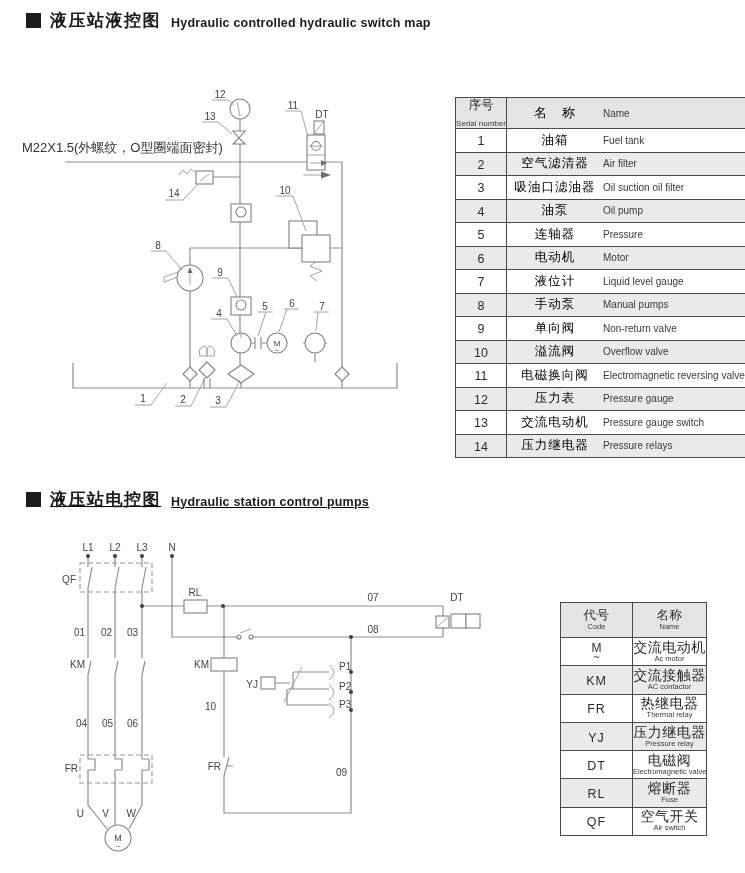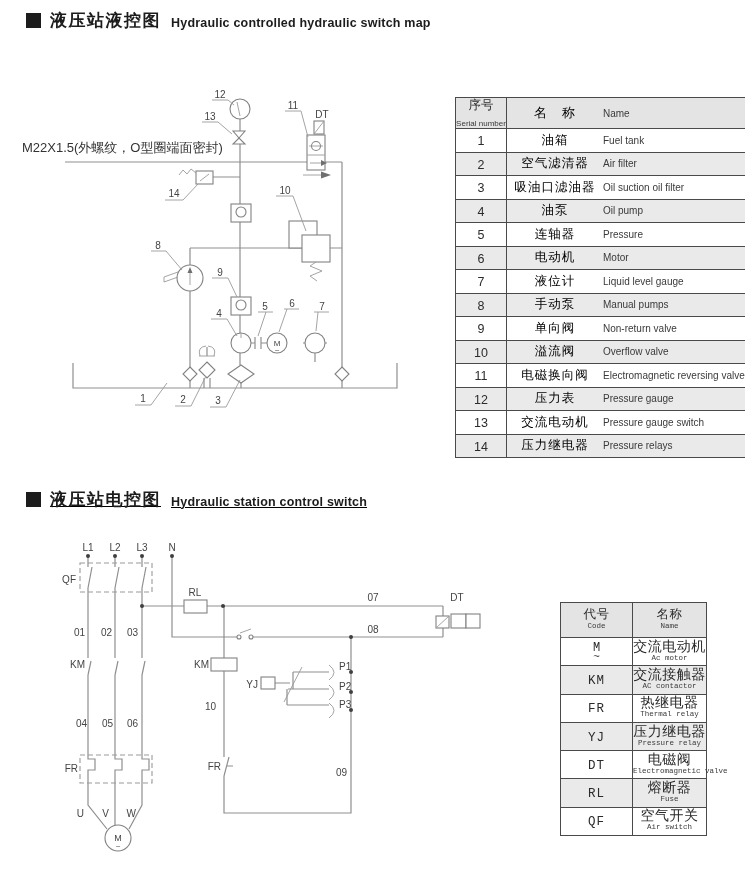--- a/index.html
+++ b/index.html
@@ -22,21 +22,21 @@
   #parts-table tr{height:23.5px;}
   #parts-table tr.h{height:26px;}
   .no-txt{font-size:12.5px;color:#2b2b2b;}
   .name-cell{display:flex;align-items:center;height:100%;}
   .name-zh{width:96px;text-align:center;font-size:12.5px;color:#000000;letter-spacing:1px;flex:0 0 auto;}
   .name-en{font-size:10px;color:#3a3a3a;text-align:left;white-space:nowrap;}
   .hdr-no-zh{font-size:12.5px;color:#2b2b2b;text-align:center;line-height:11px;margin-top:2px;}
   .hdr-no-en{font-size:8px;color:#3a3a3a;text-align:center;line-height:9px;margin-top:8px;}
 
   
-  #code-table{left:560px;top:602px;width:147px;font-family:Liberation Mono, monospace;}
+  #code-table{left:560px;top:602px;width:147px;}
   #code-table .c-code{width:71px;text-align:center;vertical-align:middle;}
   #code-table tr{height:28.3px;}
   #code-table tr.h{height:35px;}
   .code-txt{font-size:12.5px;color:#2b2b2b;letter-spacing:1px;}
   .code-m{display:block;font-size:12px;color:#2b2b2b;line-height:10px;}
   .code-wave{display:block;font-size:11px;color:#2b2b2b;line-height:8px;}
   .c2{text-align:center;vertical-align:middle;}
   .c2-zh{display:block;font-size:14px;color:#2b2b2b;line-height:13px;letter-spacing:0.5px;}
   .c2-en{display:block;font-size:7.5px;color:#3a3a3a;line-height:9px;white-space:nowrap;}
 
@@ -314,21 +314,21 @@
               <span class="name-en">Pressure relays</span>
             </div>
           </td>
         </tr>
   </tbody>
     </table>
 
   <div class="section-title" style="top:488px;text-decoration:underline;">
     <div class="title-square"></div>
     <div class="title-zh">液压站电控图</div>
-    <div class="title-en">Hydraulic station control switch</div>
+    <div class="title-en">Hydraulic station control pumps</div>
   </div>
 
   <svg style="left:0;top:530px;" width="500" height="335" viewBox="0 530 500 335">
     <g>
       <path class="wire" d="M88 556 V567 M92 567 L88 588 M88 588 V658 M91 661 L88 675 M88 675 V755 M88 783 V805 L107 829"></path>
       <path class="wire" d="M115 556 V567 M119 567 L115 588 M115 588 V658 M118 661 L115 675 M115 675 V755 M115 783 V826"></path>
       <path class="wire" d="M142 556 V567 M146 567 L142 588 M142 588 V658 M145 661 L142 675 M142 675 V755 M142 783 V805 L129 829"></path>
       <polyline class="wire" points="88,755 88,759 95,759 95,770 88,770 88,783"></polyline>
       <polyline class="wire" points="115,755 115,759 122,759 122,770 115,770 115,783"></polyline>
       <polyline class="wire" points="142,755 142,759 149,759 149,770 142,770 142,783"></polyline>

